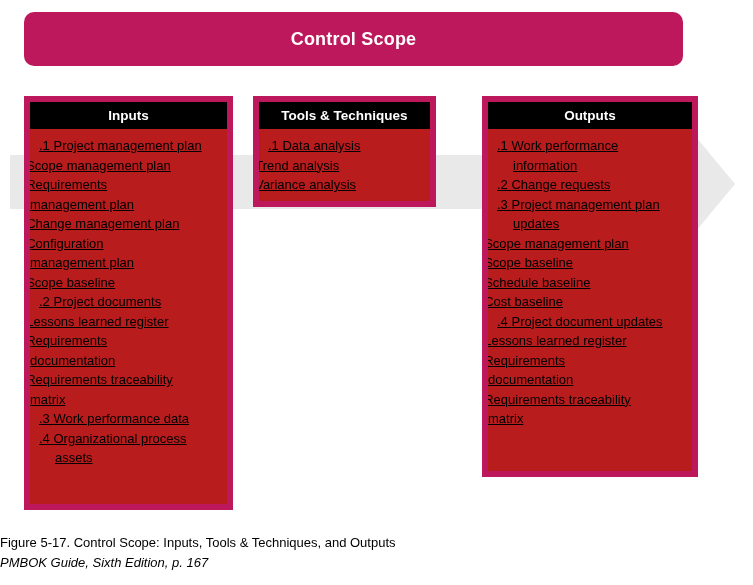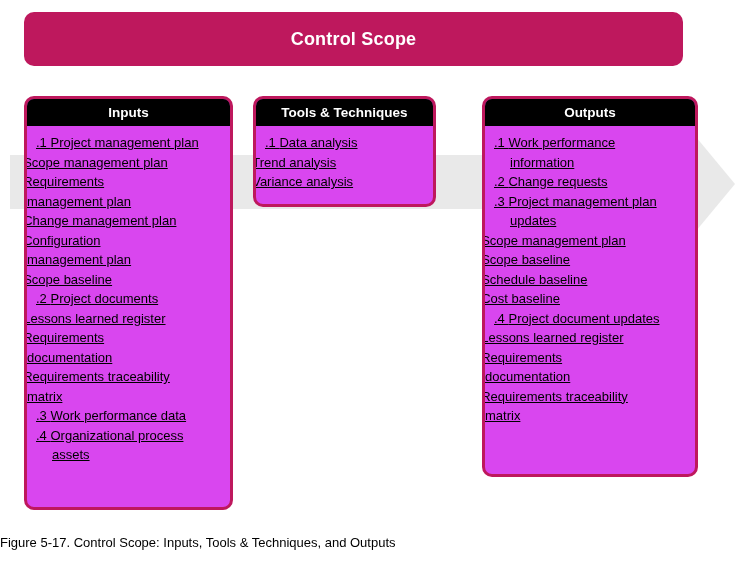--- a/index.html
+++ b/index.html
@@ -29,23 +29,23 @@
   .arrow-head {
     position: absolute; left: 691px; top: 131px;
     width: 0; height: 0;
     border-top: 53px solid transparent;
     border-bottom: 53px solid transparent;
     border-left: 44px solid #e9e9e9;
   }
 
   .box {
     position: absolute;
-    background: #d946ef;
-    border: 3px solid #be185d;
-    border-radius: 10px;
+    background: #b91c1c;
+    border: 6px solid #be185d;
+    border-radius: 0;
     overflow: hidden;
     box-sizing: border-box;
   }
   #inputs-box  { left: 24px;  top: 96px; width: 209px; height: 414px; }
   #tools-box   { left: 253px; top: 96px; width: 183px; height: 111px; }
   #outputs-box { left: 482px; top: 96px; width: 216px; height: 381px; }
 
   .box-header {
     background: #000000; color: #ffffff;
     font-weight: bold; font-size: 13.5px;
@@ -115,13 +115,14 @@
       <div class="item bullet"><span>•&nbsp;</span>Cost baseline</div>
       <div class="item num"><span>.4&nbsp;</span>Project document updates</div>
       <div class="item bullet"><span>•&nbsp;</span>Lessons learned register</div>
       <div class="item bullet"><span>•&nbsp;</span>Requirements<br>documentation</div>
       <div class="item bullet"><span>•&nbsp;</span>Requirements traceability<br>matrix</div>
     </div>
 </div>
 
 <div class="caption">
   <div>Figure 5-17. Control Scope: Inputs, Tools &amp; Techniques, and Outputs</div>
+  <div class="source">PMBOK Guide, Sixth Edition, p. 167</div>
 </div>
 
 </body></html>

